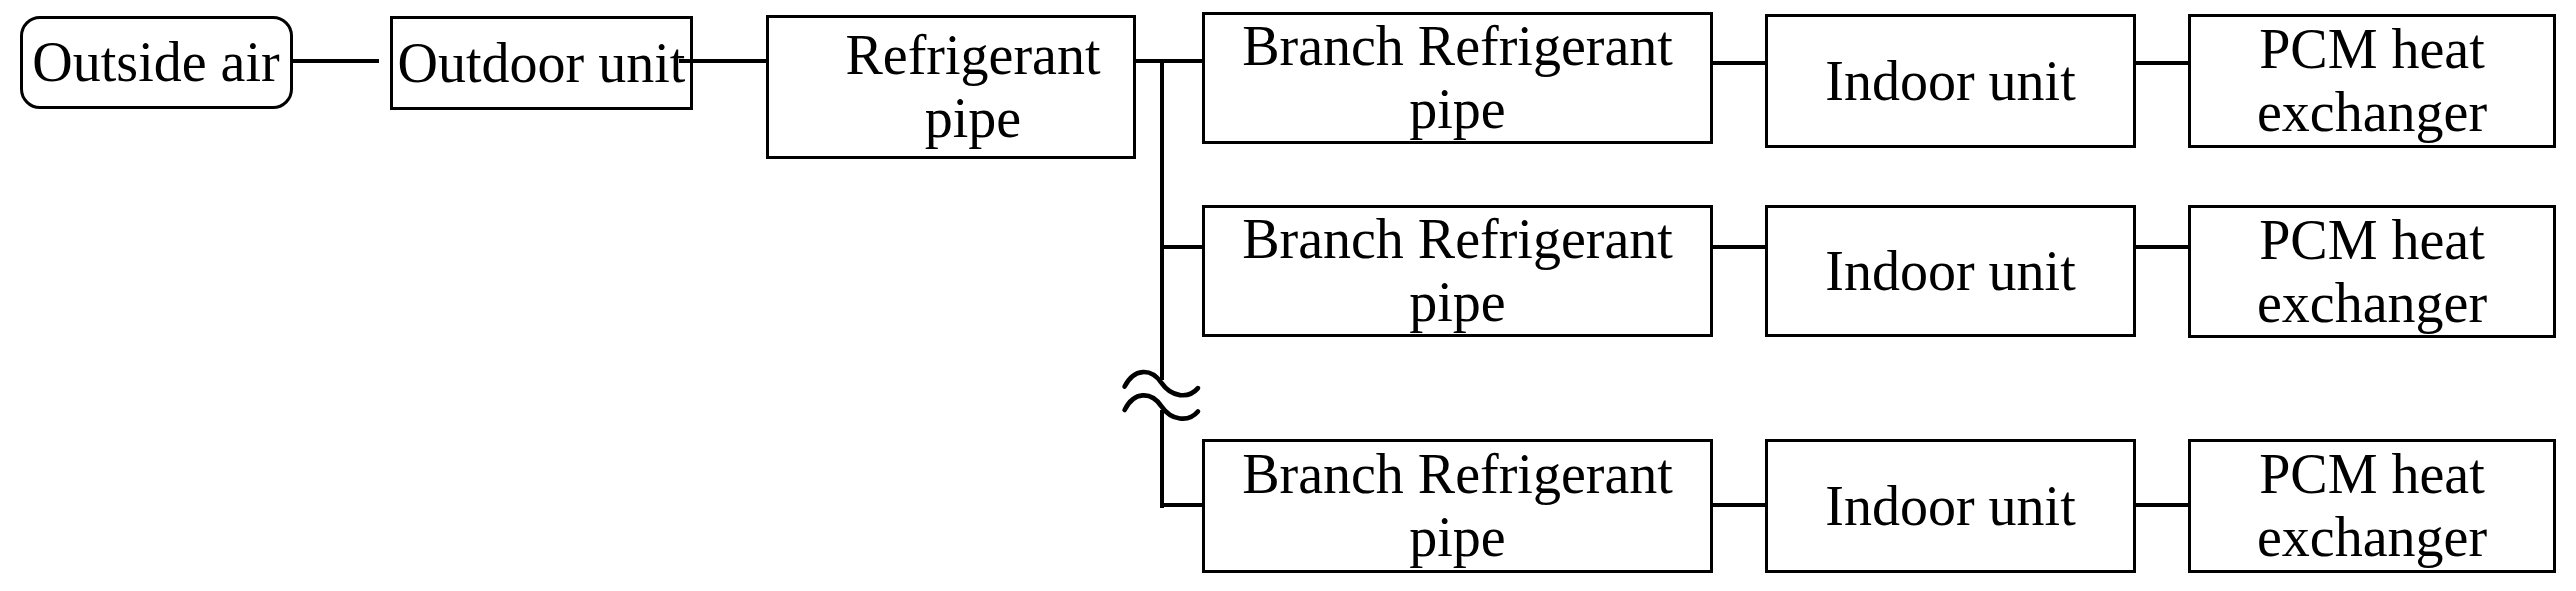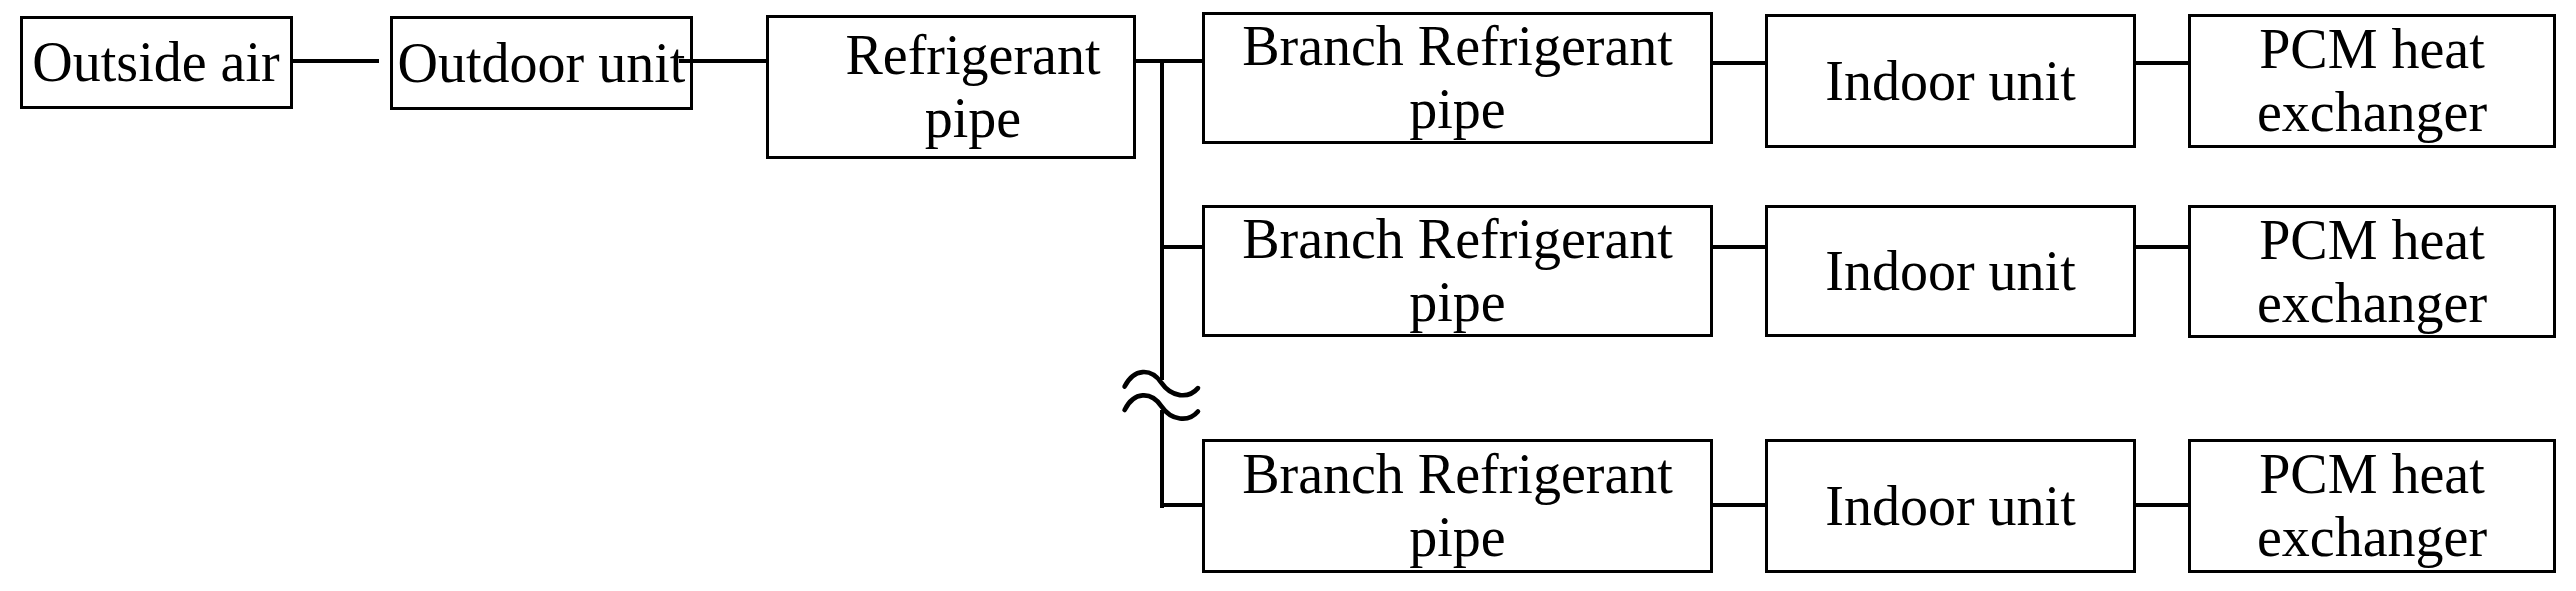--- a/index.html
+++ b/index.html
@@ -29,21 +29,21 @@
     background:#000000;
   }
   .break-svg{
     position:absolute;
     left:1109px;
     top:360px;
     width:103px;
     height:75px;
   }
   
-  #outside-air   {left:19.5px;   top:15.6px;  width:273px; height:93px;}
+  #outside-air   {left:19.5px;   top:15.6px;  width:273px; height:93px;border-radius:20px;}
   #outdoor-unit  {left:390px;  top:16.4px;  width:303px; height:94px;}
   #refrig-pipe   {left:766px;  top:15px;  width:370px; height:144px;padding-left:44px;}
   
   #branch-1 {left:1202px; top:11.7px;  width:511px; height:132px;}
   #indoor-1 {left:1765px; top:14px;  width:371px; height:134px;}
   #pcm-1    {left:2188px; top:14px;  width:368px; height:134px;}
   
   #branch-2 {left:1202px; top:205px; width:511px; height:132px;}
   #indoor-2 {left:1765px; top:205px; width:371px; height:132px;}
   #pcm-2    {left:2188px; top:205px; width:368px; height:133px;}

